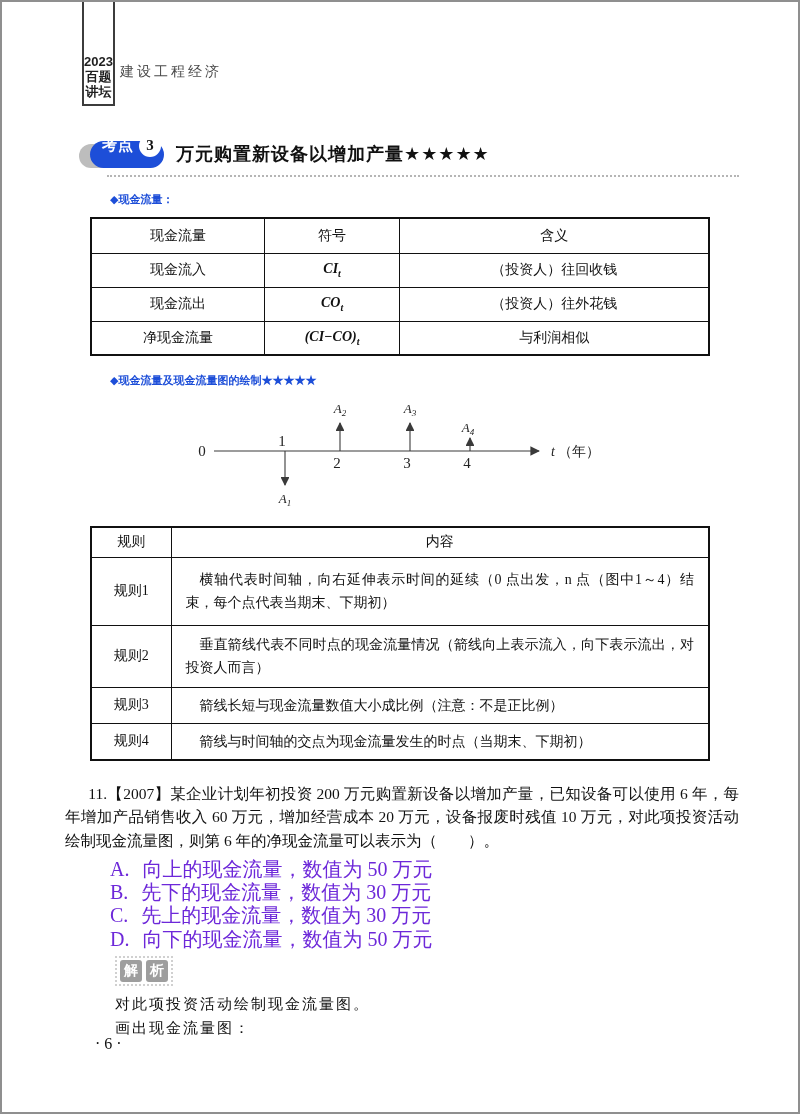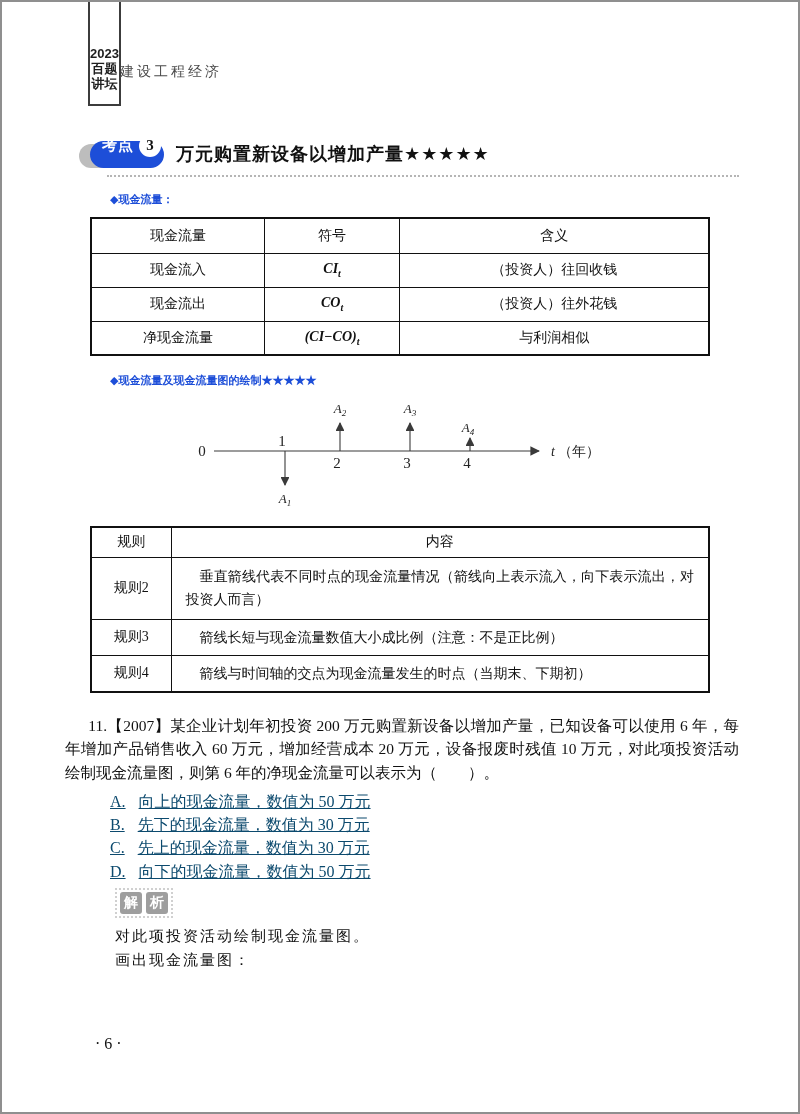--- a/index.html
+++ b/index.html
@@ -4,24 +4,24 @@
 <style>
   * { margin:0; padding:0; box-sizing:border-box; }
   html,body { background:#fff; }
   body { font-family:"Liberation Serif","DejaVu Serif",serif; color:#1a1a1a; }
   .page {
     position:relative; width:800px; height:1114px; margin:0 auto;
     background:#fff; border:2px solid #8f8f8f; overflow:hidden;
   }
   
   .brand-box {
-    position:absolute; left:86px; top:0; width:33px; height:104px;
+    position:absolute; left:80px; top:0; width:33px; height:104px;
     border:2px solid #3c3c3c; border-top:none;
     display:flex; flex-direction:column; justify-content:flex-end; align-items:center;
-    padding-bottom:13px;
+    padding-bottom:5px;
     font-family:"Liberation Sans","DejaVu Sans",sans-serif;
     font-weight:bold; font-size:13px; line-height:15px; color:#1f1f1f;
     letter-spacing:0px;
   }
   .book-title {
     position:absolute; left:118px; top:61px;
     font-family:"Liberation Sans","DejaVu Sans",sans-serif;
     font-size:14px; color:#4a4a4a; letter-spacing:3px;
   }
   
@@ -72,21 +72,21 @@
   .tbl2 tr.r4 { height:33px; }
   
   .diagram { display:block; margin-top:8px; }
   .diagram text { font-family:"Liberation Serif","DejaVu Serif",serif; fill:#222; }
   .tick-num { font-size:15px; }
   .flw { font-size:13px; font-style:italic; }
   .flw .sub { font-size:9px; }
   
   .question { margin-top:21px; font-size:15.5px; line-height:23.5px; text-align:justify; text-indent:1.5em; color:#111; }
   .options { margin-top:6px; margin-left:45px; }
-  .opt { font-size:16px; line-height:23.2px; color:#0c4a6e;text-decoration:underline; }
+  .opt { font-size:20px; line-height:23.2px; color:#6d28d9; }
   .opt .letter { margin-right:13px; }
   
   .analysis-badge {
     margin-top:5px; margin-left:50px; display:inline-flex; gap:4px;
     border:2px dotted #d0d0d0; padding:2px 3px; background:#fff;
   }
   .analysis-badge .chip {
     width:22px; height:22px; background:#9e9e9e; color:#fff; border-radius:3px;
     display:flex; align-items:center; justify-content:center;
     font-size:14px; font-weight:bold;
@@ -181,20 +181,24 @@
       <text class="flw" x="403" y="36" text-anchor="middle"><tspan>A</tspan><tspan class="sub" dy="3">4</tspan></text>
     </svg>
 
     
     <table class="tbl tbl2">
       <tbody>
           <tr>
         <th class="rule-cell">规则</th>
         <th>内容</th>
       </tr>
+      <tr class="r1">
+        <td class="rule-cell">规则1</td>
+        <td class="content-cell">横轴代表时间轴，向右延伸表示时间的延续（0 点出发，n 点（图中1～4）结束，每个点代表当期末、下期初）</td>
+      </tr>
       <tr class="r2">
         <td class="rule-cell">规则2</td>
         <td class="content-cell">垂直箭线代表不同时点的现金流量情况（箭线向上表示流入，向下表示流出，对投资人而言）</td>
       </tr>
       <tr class="r3">
         <td class="rule-cell">规则3</td>
         <td class="content-cell">箭线长短与现金流量数值大小成比例（注意：不是正比例）</td>
       </tr>
       <tr class="r4">
         <td class="rule-cell">规则4</td>

